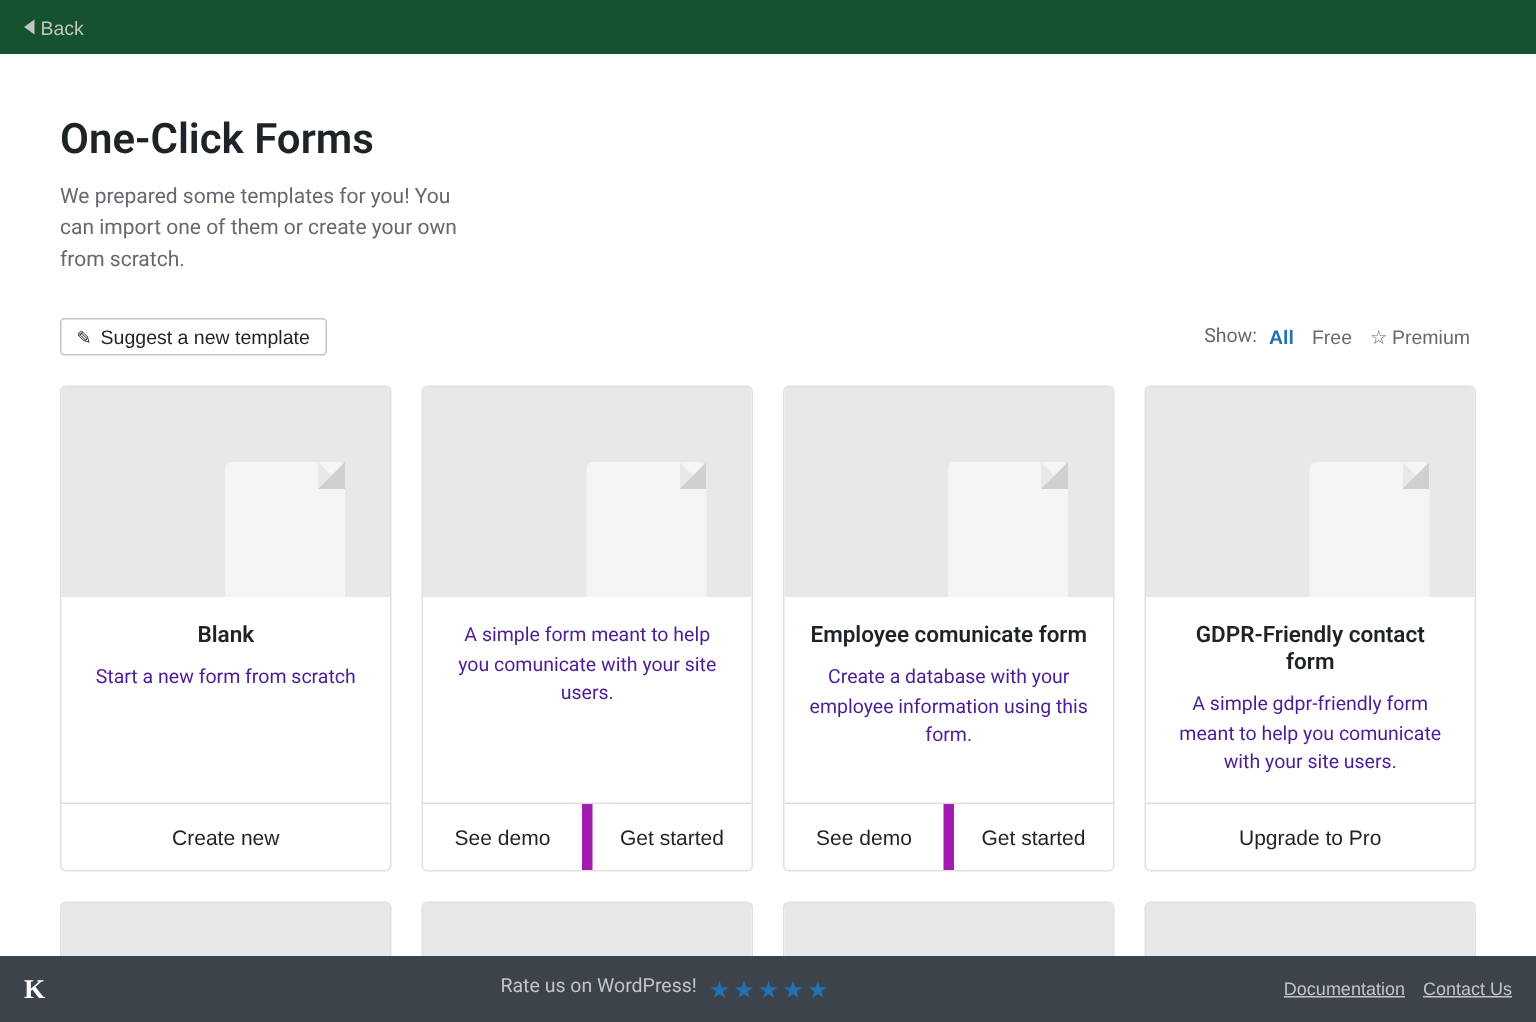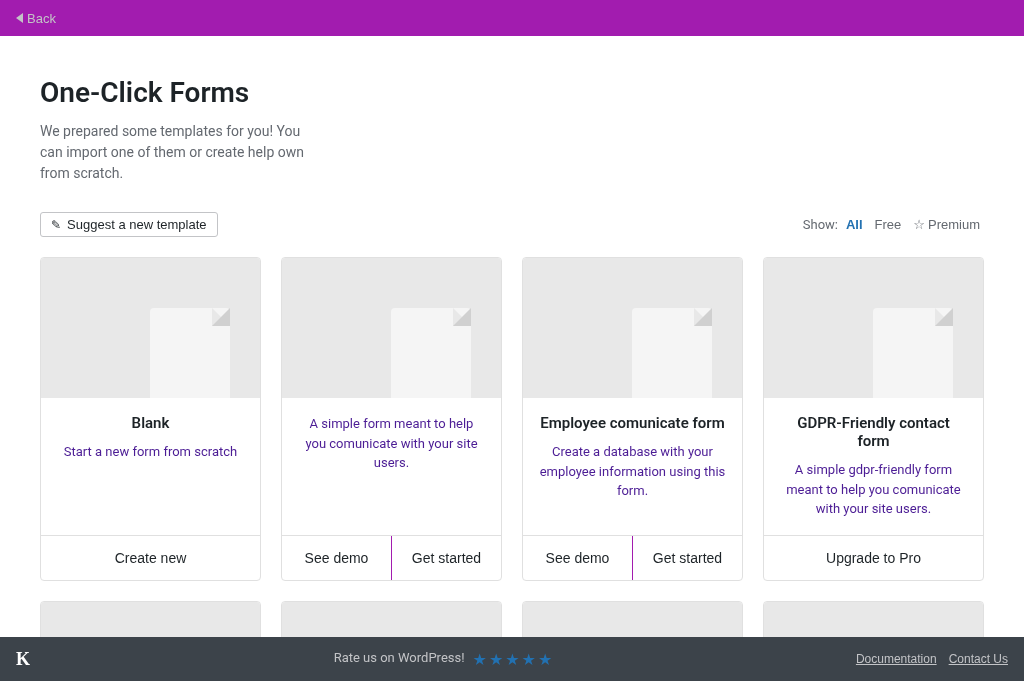--- a/index.html
+++ b/index.html
@@ -1,20 +1,20 @@
 <!DOCTYPE html>
 <html><head>
   <meta charset="utf-8">
   <style>
     * { box-sizing: border-box; margin: 0; padding: 0; }
     body { font-family: -apple-system, BlinkMacSystemFont, 'Segoe UI', Roboto, sans-serif; background: #f0f0f1; display: flex; flex-direction: column; height: 681px; overflow: hidden; }
 
     
     .top-bar {
-      background: #a21caf;
+      background: #14532d;
       height: 36px;
       display: flex;
       align-items: center;
       padding: 0 16px;
       flex-shrink: 0;
     }
     .back-btn {
       color: #c3c4c7;
       display: flex;
       align-items: center;
@@ -183,21 +183,21 @@
       flex: 1;
       padding: 14px 8px;
       background: none;
       border: none;
       font-size: 14px;
       color: #1d2327;
       cursor: pointer;
       text-align: center;
     }
     .card-btn + .card-btn {
-      border-left: 1px solid #a21caf;
+      border-left: 7px solid #a21caf;
     }
 
     
     .bottom-bar {
       background: #3c434a;
       height: 44px;
       display: flex;
       align-items: center;
       justify-content: space-between;
       padding: 0 16px;
@@ -238,21 +238,21 @@
 
 <div class="top-bar">
   <button class="back-btn">
     <div class="back-arrow"></div>
     <span>Back</span>
   </button>
 </div>
 
 <div class="main-content">
   <h1 class="page-title">One-Click Forms</h1>
-  <p class="page-subtitle">We prepared some templates for you! You can import one of them or create help own from scratch.</p>
+  <p class="page-subtitle">We prepared some templates for you! You can import one of them or create your own from scratch.</p>
 
   <div class="toolbar">
     <button class="suggest-btn">
       <span class="suggest-icon">✎</span>
       <span>Suggest a new template</span>
     </button>
     <div class="filter-group">
       <span class="filter-label">Show:</span>
       <button class="filter-btn active">All</button>
       <button class="filter-btn">Free</button>

